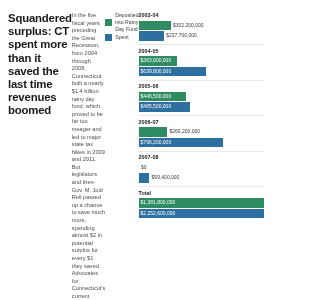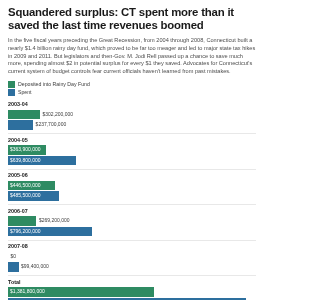--- a/index.html
+++ b/index.html
@@ -12,23 +12,23 @@
     height: 300px;
     overflow: hidden;
     font-family: "Liberation Sans", sans-serif;
     color: #262626;
     -webkit-font-smoothing: antialiased;
   }
   .chart-root {
     width: 264px;
     height: 300px;
     box-sizing: border-box;
-    padding: 6px 8px 0 8px;
-    display: flex;
-    flex-direction: column;
+    padding: 12px 8px 0 8px;
+    display: flex;
+    flex-direction: row;
     background: #ffffff;
   }
   .headline {
     font-size: 11.4px;
     line-height: 13.2px;
     font-weight: bold;
     letter-spacing: -0.2px;
     color: #1a1a1a;
     margin: 0 0 5px 0;
   }

